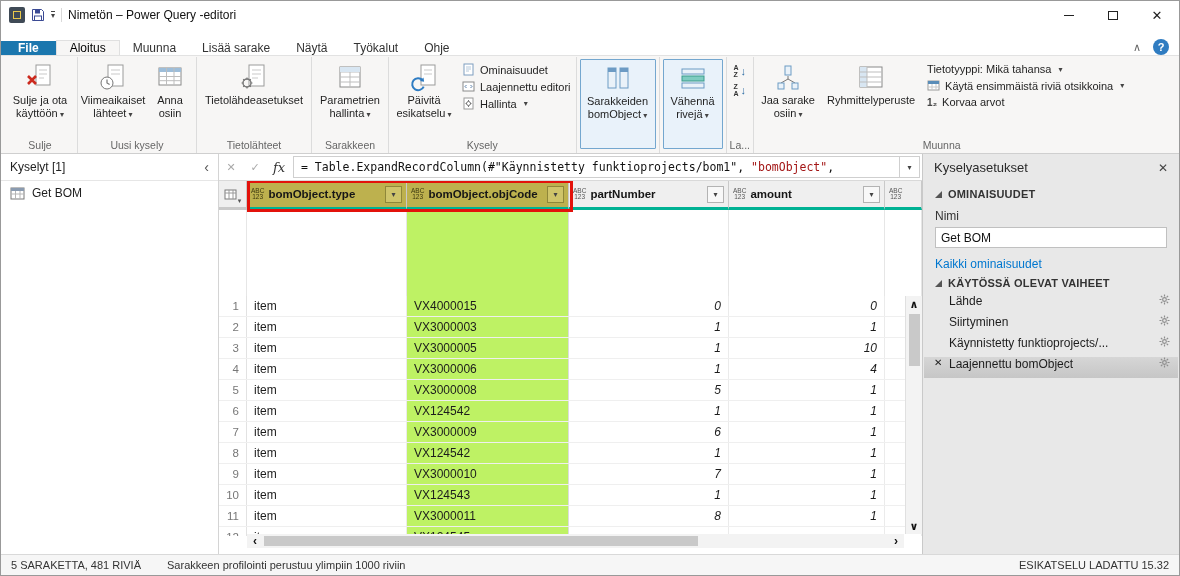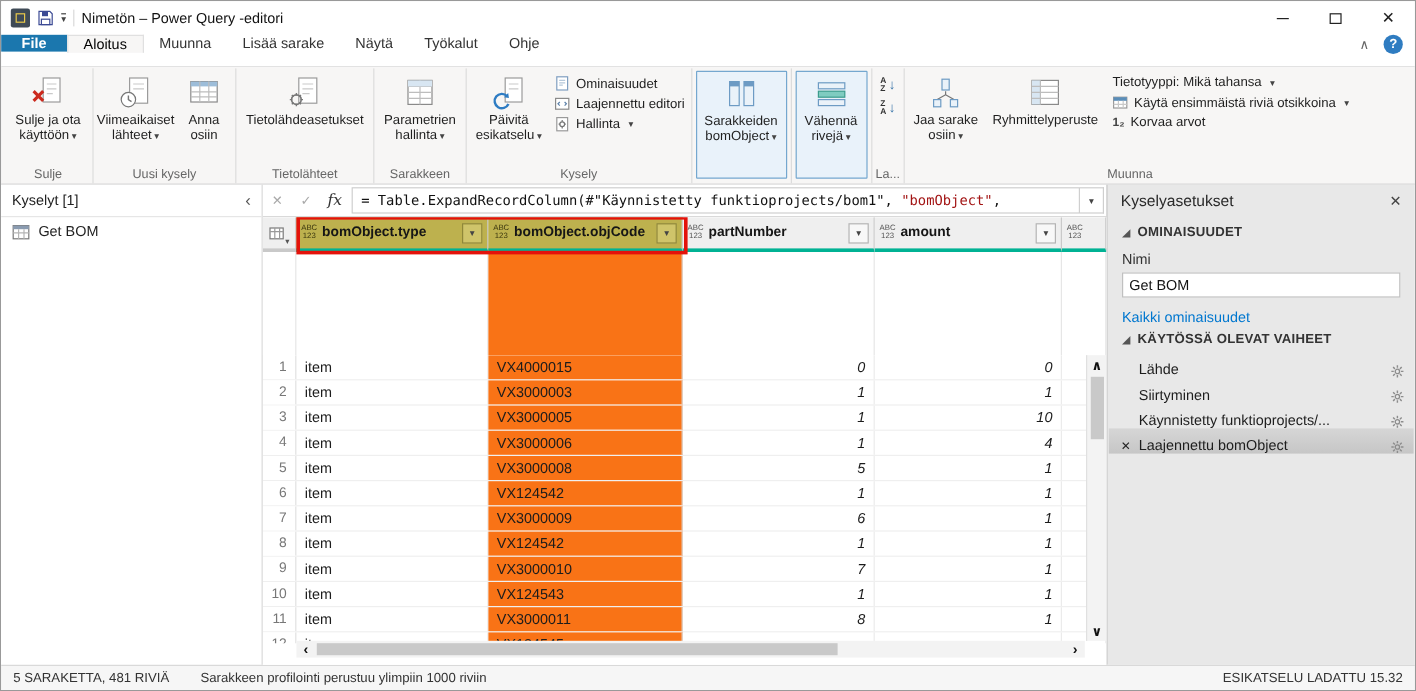--- a/index.html
+++ b/index.html
@@ -14,21 +14,21 @@
   .save-icon svg{display:block}
   .qat-caret{font-size:8px;color:#444;border-top:1px solid #444;padding-top:1px;line-height:6px}
   .tb-sep{width:1px;height:14px;background:#d9d9d9}
   .tb-title{font-size:12px;color:#111}
   .win-controls{margin-left:auto;display:flex;height:100%}
   .win-btn{width:44px;display:flex;align-items:center;justify-content:center;color:#222;font-size:13px}
   .win-btn .maxbox{display:block;width:10px;height:9px;border:1px solid #222}
   .win-btn .minbar{display:block;width:10px;border-top:1px solid #222}
 
   
-  .tabrow{height:27px;flex:0 0 27px;display:flex;align-items:flex-start;background:#fff;border-bottom:1px solid #e2e2e2}
+  .tabrow{height:27px;flex:0 0 27px;display:flex;align-items:flex-end;background:#fff;border-bottom:1px solid #e2e2e2}
   .tab{padding:0 13px;display:flex;align-items:center;color:#333;cursor:default}
   .tab.file{background:var(--file-tab,#1b77ae);color:#fff;font-weight:bold;padding:0 17px}
   .tab.active{background:#f7f6f5;border:1px solid #e0e0e0;border-bottom:none;color:#000}
   .tabrow-right{margin-left:auto;display:flex;align-items:center;gap:12px;padding-right:10px}
   .ribbon-collapse{color:#666;font-size:11px}
   .help-btn{width:16px;height:16px;border-radius:50%;background:#2f7cc1;color:#fff;font-weight:bold;font-size:11px;
     display:flex;align-items:center;justify-content:center}
 
   
   .ribbon{height:98px;flex:0 0 98px;background:#f7f6f5;border-bottom:1px solid #cfcfcf;display:flex;align-items:stretch;
@@ -94,21 +94,21 @@
   .c0{width:160px;flex:0 0 160px}.c1{width:162px;flex:0 0 162px}.c2{width:160px;flex:0 0 160px}
   .c3{width:156px;flex:0 0 156px}.c4{flex:1 1 auto;min-width:0}
   .grid-gap{display:flex;height:86px;background:#fff}
   .grid-gap .gnum{border-right:1px solid #e6e6e6}
   .grid-gap .gcell{border-right:1px solid #e6e6e6}
   .grid-rows{height:240px;overflow:hidden}
   .grow{display:flex;height:21px;border-bottom:1px solid #efefef}
   .gnum{width:28px;flex:0 0 28px;text-align:right;padding-right:7px;color:#777;font-size:11.5px;line-height:21px;
     border-right:1px solid #e2e2e2;background:#fff}
   .gcell{padding:0 7px;line-height:20px;font-size:12px;border-right:1px solid #ebebeb;white-space:nowrap;overflow:hidden;color:#1c1c1c}
-  .gcell.tint{background:#f97316;border-right-color:#dcdcdc}
+  .gcell.tint{background:#bef264;border-right-color:#dcdcdc}
   .gcell.num{text-align:right;font-style:italic}
   .red-box{position:absolute;left:28px;top:-1px;width:326px;height:32px;border:3px solid var(--annotation,#e3120b);
     z-index:6;pointer-events:none}
 
   .vscroll{position:absolute;right:0;top:115px;bottom:20px;width:17px;background:#f3f3f3;border-left:1px solid #e0e0e0;
     display:flex;flex-direction:column;align-items:center;z-index:5}
   .vs-arrow{height:16px;display:flex;align-items:center;justify-content:center;font-size:11px;font-weight:bold;color:#111;width:100%}
   .vs-thumb{width:11px;height:52px;background:#c9c9c9;margin-top:2px}
   .vs-arrow.down{margin-top:auto}
   .hscroll{position:absolute;left:28px;right:18px;bottom:6px;height:14px;background:#f3f3f3;display:flex;align-items:center;z-index:5}
@@ -121,21 +121,21 @@
   .sp-header{height:27px;flex:0 0 27px;display:flex;align-items:center;padding:0 11px;font-size:13px;color:#2a2a2a}
   .sp-close{margin-left:auto;color:#444;font-size:12px}
   .sp-section{padding:7px 12px 0}
   .sp-sec-title{display:flex;align-items:center;gap:6px;font-size:11px;font-weight:bold;color:#333;letter-spacing:.2px}
   .tri{width:0;height:0;border-left:7px solid transparent;border-bottom:7px solid #555}
   .sp-name-label{margin:9px 0 0;color:#333}
   .sp-input{width:100%;height:21px;margin-top:4px;border:1px solid #c0c0c0;background:#fff;padding:0 5px;font-size:12px;
     font-family:"Liberation Sans","DejaVu Sans",sans-serif;color:#111}
   .sp-link{display:block;margin:9px 0 2px;color:var(--link,#0077cf);font-size:12px;text-decoration:none}
   .steps{margin-top:5px;flex:1;overflow:hidden;padding:0 1px}
-  .step{height:21px;display:flex;align-items:flex-end;padding:0 8px 0 10px;font-size:12px;color:#1d1d1d}
+  .step{height:21px;display:flex;align-items:flex-start;padding:0 8px 0 10px;font-size:12px;color:#1d1d1d}
   .step.selected{background:linear-gradient(#d6d6d6,var(--selected-step-bg,#c6c6c6))}
   .step-x{width:15px;flex:0 0 15px;font-size:10px;color:#222}
   .step-label{flex:1;white-space:nowrap;overflow:hidden;text-overflow:ellipsis}
   .step-gear{margin-left:5px;display:flex;align-items:center}
 
   
   .statusbar{height:21px;flex:0 0 21px;display:flex;align-items:center;background:#f6f6f6;border-top:1px solid #d9d9d9;
     padding:0 10px;font-size:11px;color:#333}
   .sb-left2{margin-left:26px}
   .sb-right{margin-left:auto}

